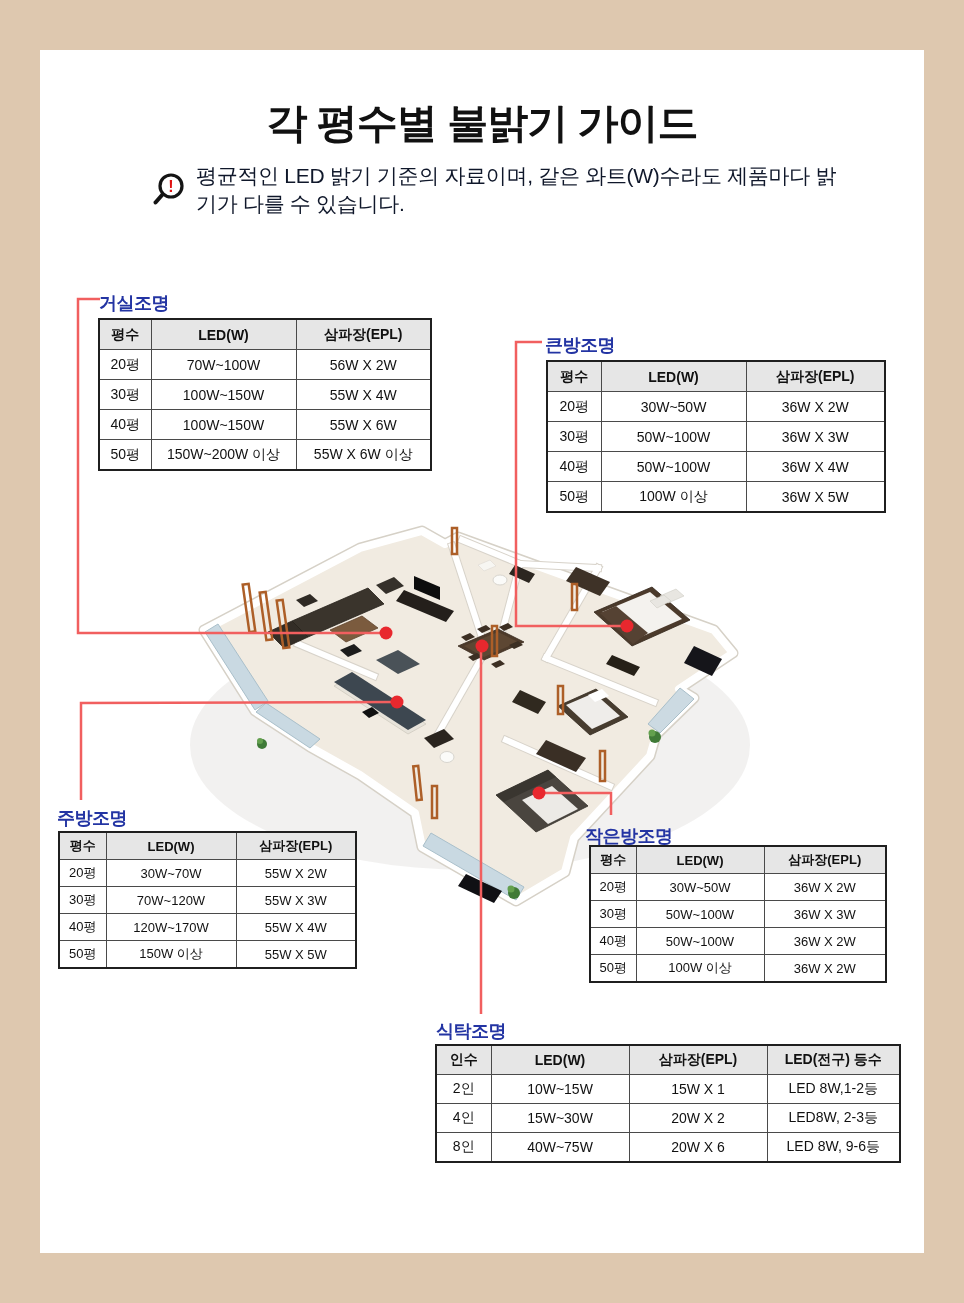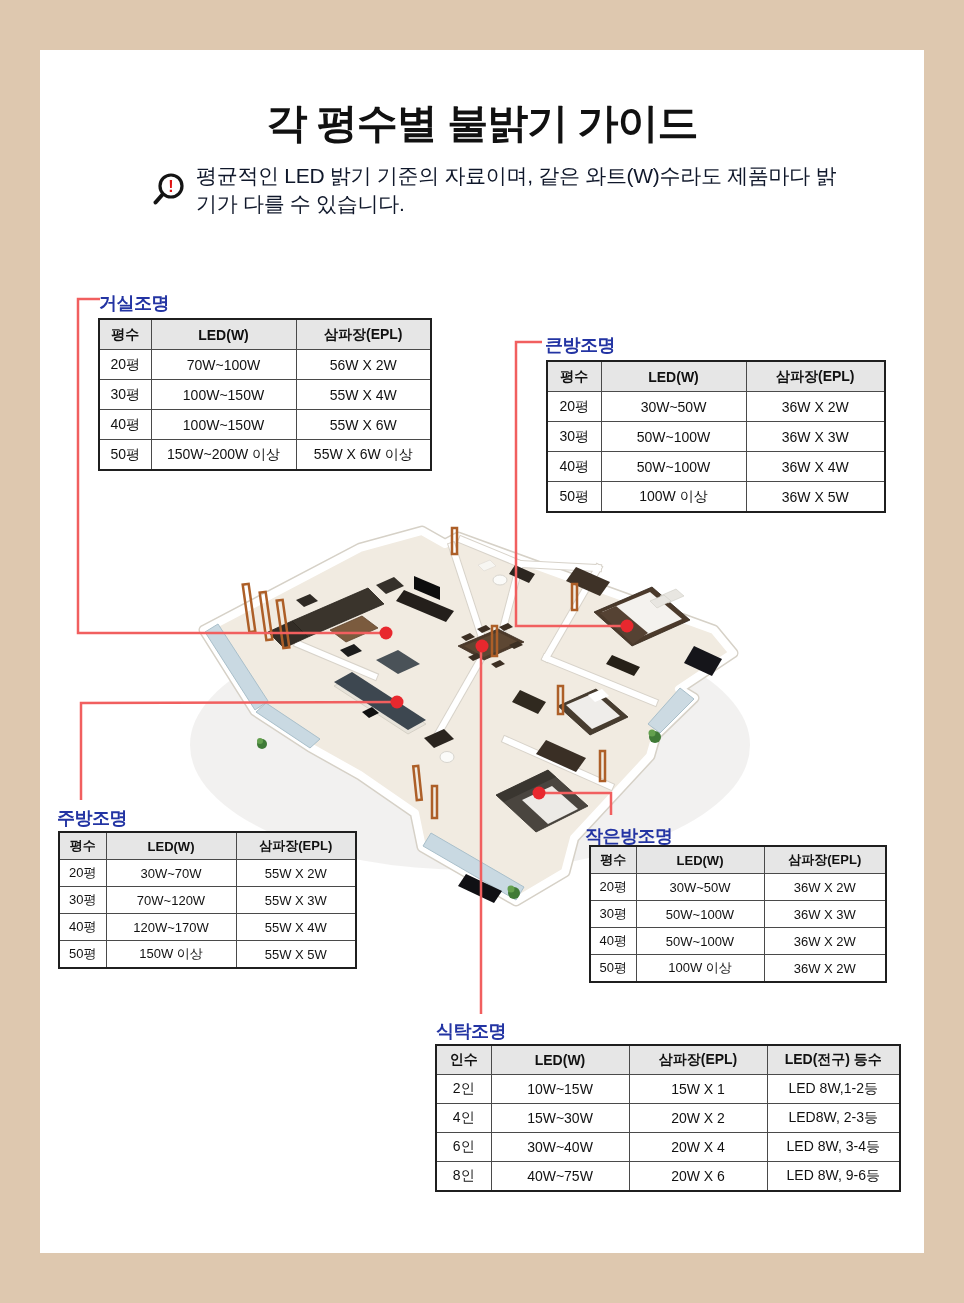--- a/index.html
+++ b/index.html
@@ -353,26 +353,20 @@
             <td>15W X 1</td>
             <td>LED 8W,1-2등</td>
           </tr>
           <tr>
             <td>4인</td>
             <td>15W~30W</td>
             <td>20W X 2</td>
             <td>LED8W, 2-3등</td>
           </tr>
           <tr>
-            <td>6인</td>
-            <td>30W~40W</td>
-            <td>20W X 4</td>
-            <td>LED 8W, 3-4등</td>
-          </tr>
-          <tr>
             <td>8인</td>
             <td>40W~75W</td>
             <td>20W X 6</td>
             <td>LED 8W, 9-6등</td>
           </tr>
         </tbody>
     </table>
   </div>
 </div>
 

